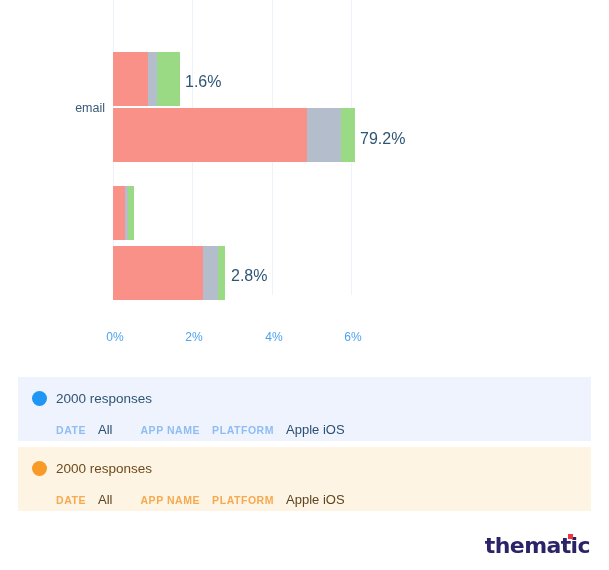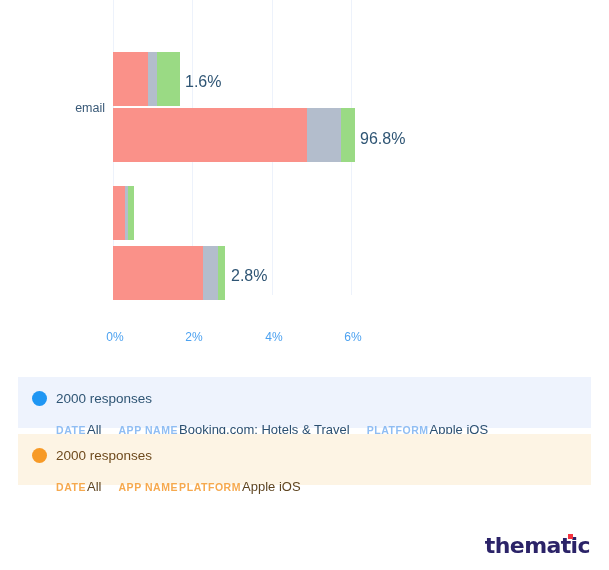--- a/index.html
+++ b/index.html
@@ -80,21 +80,21 @@
   .cards {
     position: absolute;
     left: 18px;
     top: 377px;
     width: 573px;
   }
   .card {
     position: relative;
     padding: 10px 10px 12px 14px;
     box-sizing: border-box;
-    height: 51px;
+    height: 64px;
     text-align: right;
   }
   .card.blue  { background: #eef3fd; }
   .card.orange{ background: #fdf4e4; margin-top: 6px; }
 
   .card-head {
     display: flex;
     align-items: center;
     gap: 9px;
     height: 22px;
@@ -109,21 +109,21 @@
 
   .responses {
     font-size: 13.5px;
   }
   .card.blue .responses   { color: #2f5574; }
   .card.orange .responses { color: #6e4a1d; }
 
   .card-filters {
     display: flex;
     align-items: baseline;
-    gap: 1px;
+    gap: 12px;
     margin-top: 13px;
     margin-left: 24px;
     font-size: 13px;
     white-space: nowrap;
   }
   .filter-key {
     font-size: 10.5px;
     font-weight: bold;
     letter-spacing: 0.55px;
   }
@@ -169,21 +169,21 @@
     <div class="seg seg-neu" style="width:9px;"></div>
     <div class="seg seg-pos" style="width:23px;"></div>
   </div>
   <div class="bar-value" style="left:185px; top:73px;">1.6%</div>
 
   <div class="bar" style="left:113px; top:108px;">
     <div class="seg seg-neg" style="width:194px;"></div>
     <div class="seg seg-neu" style="width:34px;"></div>
     <div class="seg seg-pos" style="width:14px;"></div>
   </div>
-  <div class="bar-value" style="left:360px; top:130px;">96.8%</div>
+  <div class="bar-value" style="left:360px; top:130px;">79.2%</div>
 
   <div class="bar" style="left:113px; top:186px;">
     <div class="seg seg-neg" style="width:12px;"></div>
     <div class="seg seg-neu" style="width:3px;"></div>
     <div class="seg seg-pos" style="width:6px;"></div>
   </div>
   <div class="bar-value" style="left:139px; top:208px;margin-top:36px;">0.5%</div>
 
   <div class="bar" style="left:113px; top:246px;">
     <div class="seg seg-neg" style="width:90px;"></div>
@@ -197,43 +197,42 @@
   <div class="xtick" style="left:274px;">4%</div>
   <div class="xtick" style="left:353px;">6%</div>
 
 </div>
 
 <div class="cards">
 
   <div class="card blue">
     <div class="card-head">
       <span class="dot blue"></span>
-      <span class="responses">2000 responses</span>
-    </div>
-    <div class="card-filters">
-      <span class="filter-key">DATE</span>
-      <span class="filter-val">All</span>
-      <span class="filter-key">APP NAME</span>
-      <span class="filter-val">Booking.com: Hotels &amp; Travel</span>
-      <span class="filter-key">PLATFORM</span>
-      <span class="filter-val">Apple iOS</span>
-    </div>
-  </div>
-
-  <div class="card orange">
-    <div class="card-head">
-      <span class="dot orange"></span>
       <span class="responses">2000 responses</span>
     </div>
     <div class="card-filters">
       <span class="filter-key">DATE</span>
       <span class="filter-val">All</span>
       <span class="filter-key">APP NAME</span>
       <span class="filter-key">PLATFORM</span>
       <span class="filter-val">Apple iOS</span>
     </div>
   </div>
+
+  <div class="card orange">
+    <div class="card-head">
+      <span class="dot orange"></span>
+      <span class="responses">2000 responses</span>
+    </div>
+    <div class="card-filters">
+      <span class="filter-key">DATE</span>
+      <span class="filter-val">All</span>
+      <span class="filter-key">APP NAME</span>
+      <span class="filter-key">PLATFORM</span>
+      <span class="filter-val">Apple iOS</span>
+    </div>
+  </div>
 </div>
 
 <div class="logo">
   <span>thematic</span>
   <span class="dotmark"></span>
 </div>
 
 </body></html>

